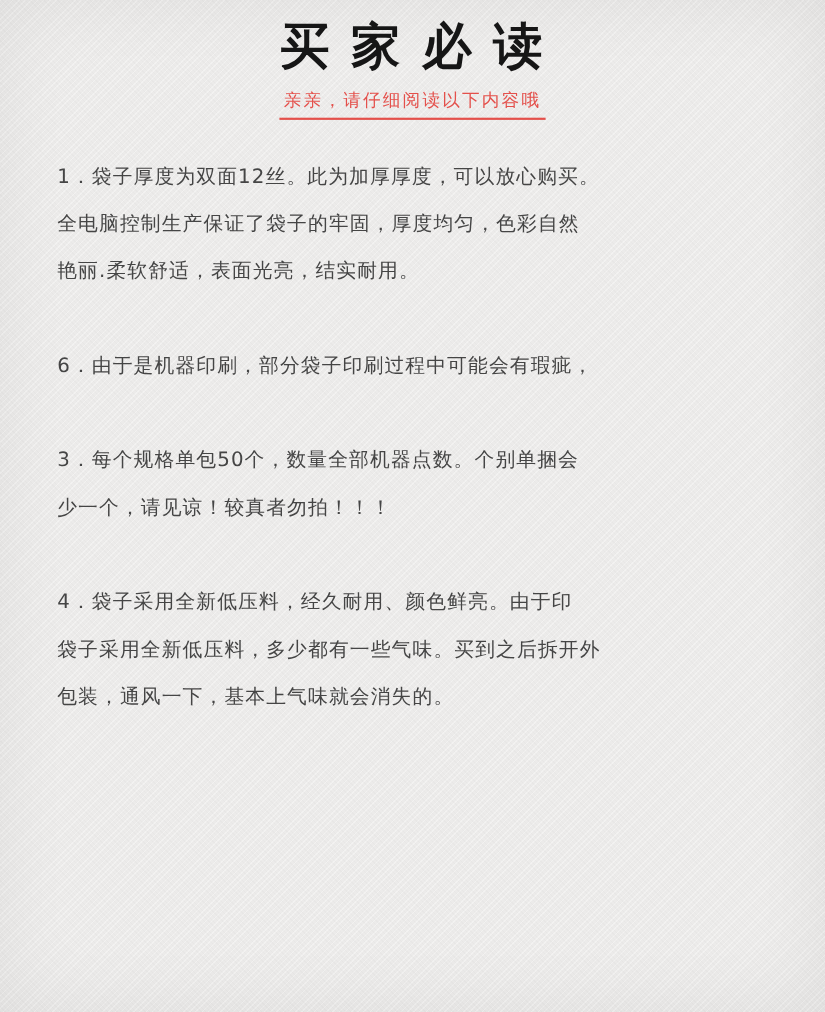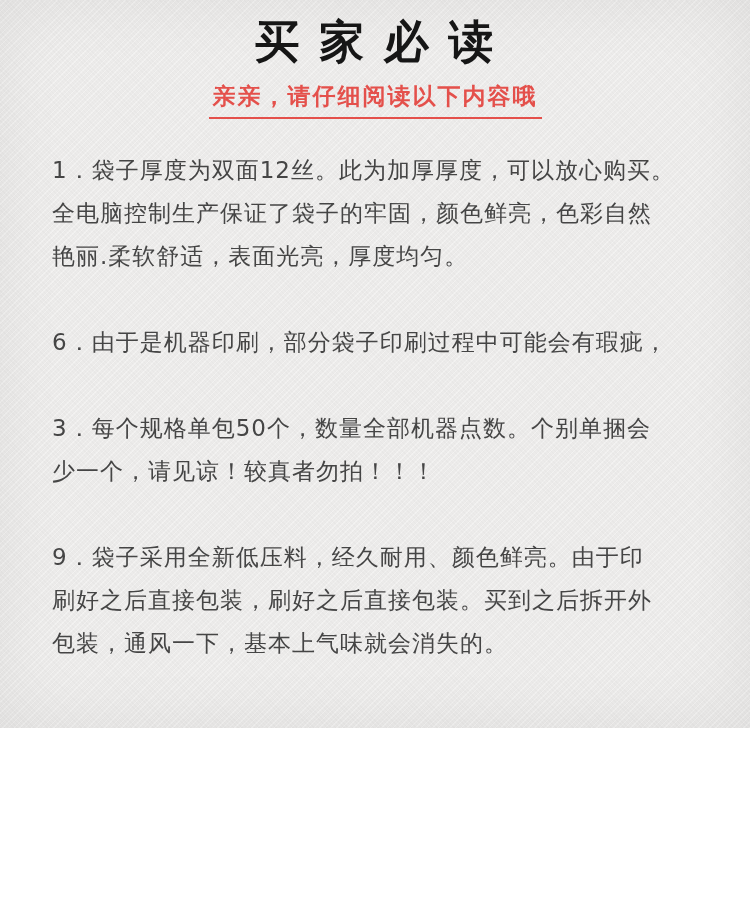--- a/index.html
+++ b/index.html
@@ -1,19 +1,19 @@
 <!DOCTYPE html>
 <html><head>
 <meta charset="utf-8">
 <style>
   html, body { margin: 0; padding: 0; }
   .page {
     position: relative;
     width: 750px;
-    height: 728px;
+    height: 920px;
     background-color: #ecebea;
     background-image:
       repeating-linear-gradient(45deg, rgba(0,0,0,0.015) 0 1px, transparent 1px 3px),
       repeating-linear-gradient(-45deg, rgba(255,255,255,0.35) 0 1px, transparent 1px 4px);
     box-shadow: inset 0 0 70px rgba(0,0,0,0.06);
     overflow: hidden;
     font-family: "DejaVu Sans", sans-serif;
   }
   .title {
     margin: 0;
@@ -26,31 +26,31 @@
     letter-spacing: 2px;
     color: #161616;
   }
   .subtitle-wrap {
     text-align: center;
     margin-top: 13px;
   }
   .subtitle {
     display: inline-block;
     color: #e4504b;
-    font-size: 23px;
-    font-weight: 700;
+    font-size: 16px;
+    font-weight: 400;
     letter-spacing: 2px;
     padding: 0 4px 5px 4px;
     border-bottom: 2px solid #e4504b;
   }
   .content {
     margin-top: 30px;
     padding: 0 34px 0 52px;
     color: #454545;
-    font-size: 23px;
+    font-size: 18px;
   }
   .para { margin-bottom: 43px; }
   .para:last-child { margin-bottom: 0; }
   .line {
     line-height: 43px;
     letter-spacing: 1px;
     white-space: nowrap;
   }
 </style>
 </head>
@@ -61,33 +61,33 @@
   <h1 class="title">买 家 必 读</h1>
 
   <div class="subtitle-wrap">
     <span class="subtitle">亲亲，请仔细阅读以下内容哦</span>
   </div>
 
   <div class="content">
 
     <div class="para">
       <div class="line">1．袋子厚度为双面12丝。此为加厚厚度，可以放心购买。</div>
-      <div class="line">全电脑控制生产保证了袋子的牢固，颜色鲜亮，色彩自然</div>
-      <div class="line">艳丽.柔软舒适，表面光亮，厚度均匀。</div>
+      <div class="line">全电脑控制生产保证了袋子的牢固，厚度均匀，色彩自然</div>
+      <div class="line">艳丽.柔软舒适，表面光亮，结实耐用。</div>
     </div>
 
     <div class="para">
       <div class="line">6．由于是机器印刷，部分袋子印刷过程中可能会有瑕疵，</div>
     </div>
 
     <div class="para">
       <div class="line">3．每个规格单包50个，数量全部机器点数。个别单捆会</div>
       <div class="line">少一个，请见谅！较真者勿拍！！！</div>
     </div>
 
     <div class="para">
-      <div class="line">9．袋子采用全新低压料，经久耐用、颜色鲜亮。由于印</div>
-      <div class="line">刷好之后直接包装，刷好之后直接包装。买到之后拆开外</div>
+      <div class="line">4．袋子采用全新低压料，经久耐用、颜色鲜亮。由于印</div>
+      <div class="line">袋子采用全新低压料，多少都有一些气味。买到之后拆开外</div>
       <div class="line">包装，通风一下，基本上气味就会消失的。</div>
     </div>
 
   </div>
 </div>
 
 </body></html>

